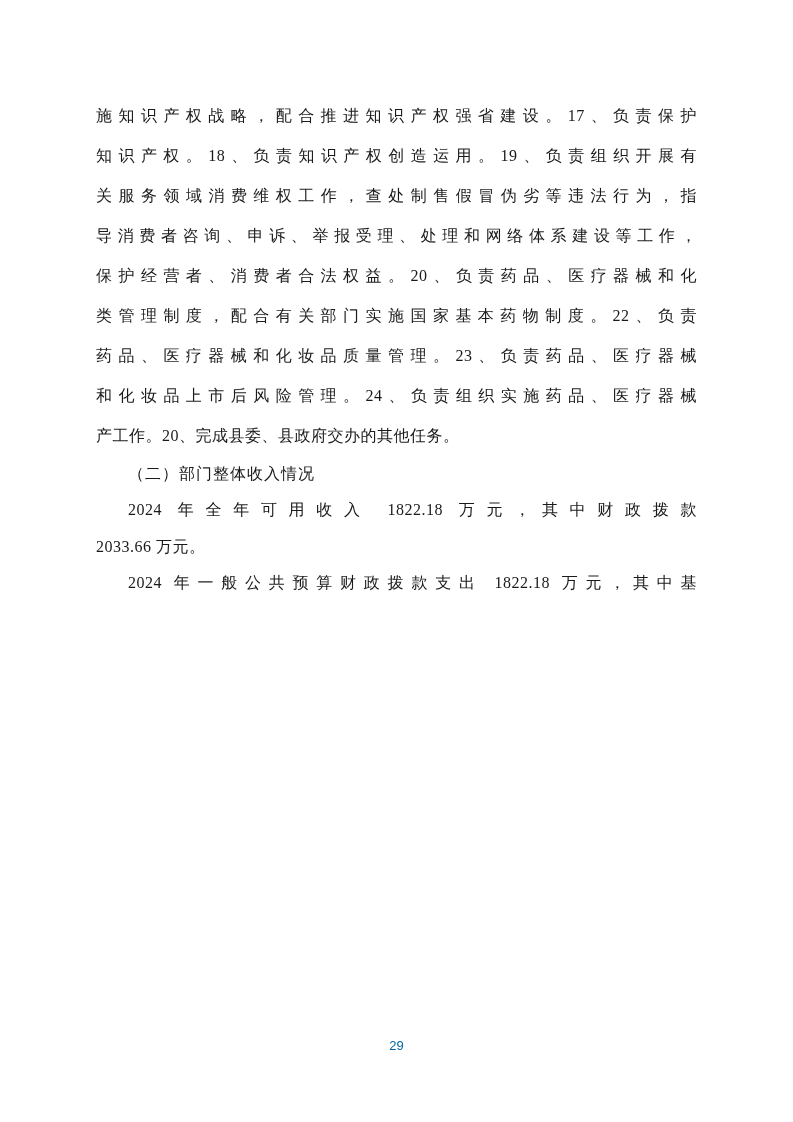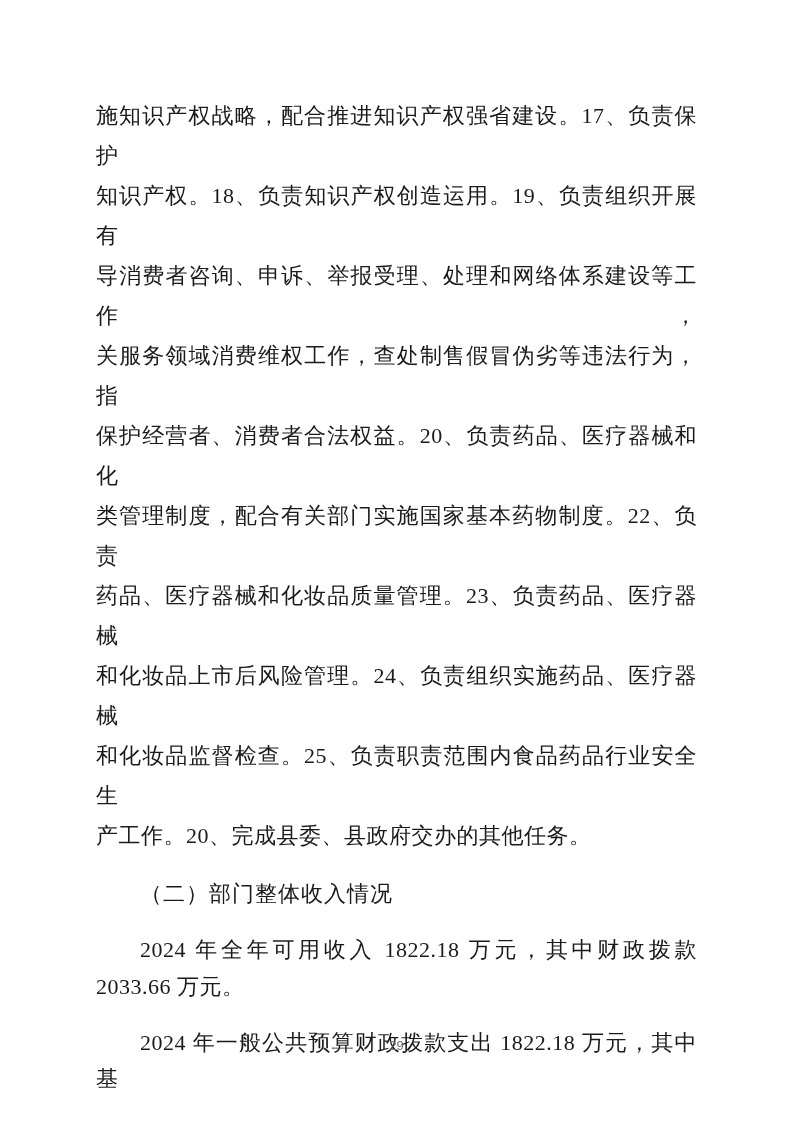--- a/index.html
+++ b/index.html
@@ -16,64 +16,63 @@
     font-family: "Liberation Serif", "DejaVu Serif", serif;
     color: #1a1a1a;
   }
   .content {
     position: absolute;
     left: 96px;
     top: 96px;
     width: 601px;
   }
   .ln {
-    font-size: 22px;
+    font-size: 16px;
     white-space: normal;
     letter-spacing: 0.5px;
   }
   .block-a .ln { line-height: 40px; }
   .block-b .ln { line-height: 36.3px; }
   
   .j {
     text-align: justify;
     text-align-last: justify;
   }
   
-  .ind { text-indent: 2em; margin-top: 20px; }
+  .ind { text-indent: 2em; }
   
   .sub {
     letter-spacing: 1px;
   }
   .pagenum {
     position: absolute;
     top: 1038px;
     left: 0;
     width: 100%;
     text-align: center;
     font-size: 13px;
     font-family: "Liberation Sans", "DejaVu Sans", sans-serif;
-    color: #737373;
+    color: #0369a1;
   }
 </style>
 </head>
 <body>
 
 <div class="page">
   <div class="content">
 
     <div class="block-a">
       <div class="ln j">施知识产权战略，配合推进知识产权强省建设。17、负责保护</div>
       <div class="ln j">知识产权。18、负责知识产权创造运用。19、负责组织开展有</div>
+      <div class="ln j">关服务领域消费维权工作，查处制售假冒伪劣等违法行为，指</div>
       <div class="ln j">导消费者咨询、申诉、举报受理、处理和网络体系建设等工作，</div>
-      <div class="ln j">关服务领域消费维权工作，查处制售假冒伪劣等违法行为，指</div>
       <div class="ln j">保护经营者、消费者合法权益。20、负责药品、医疗器械和化</div>
       <div class="ln j">类管理制度，配合有关部门实施国家基本药物制度。22、负责</div>
       <div class="ln j">药品、医疗器械和化妆品质量管理。23、负责药品、医疗器械</div>
       <div class="ln j">和化妆品上市后风险管理。24、负责组织实施药品、医疗器械</div>
-      <div class="ln j">和化妆品监督检查。25、负责职责范围内食品药品行业安全生</div>
       <div class="ln">产工作。20、完成县委、县政府交办的其他任务。</div>
     </div>
 
     <div class="block-b">
       <div class="ln sub ind">（二）部门整体收入情况</div>
       <div class="ln j ind">2024 年全年可用收入 1822.18 万元，其中财政拨款</div>
       <div class="ln">2033.66 万元。</div>
       <div class="ln j ind">2024 年一般公共预算财政拨款支出 1822.18 万元，其中基</div>
 
     </div>

